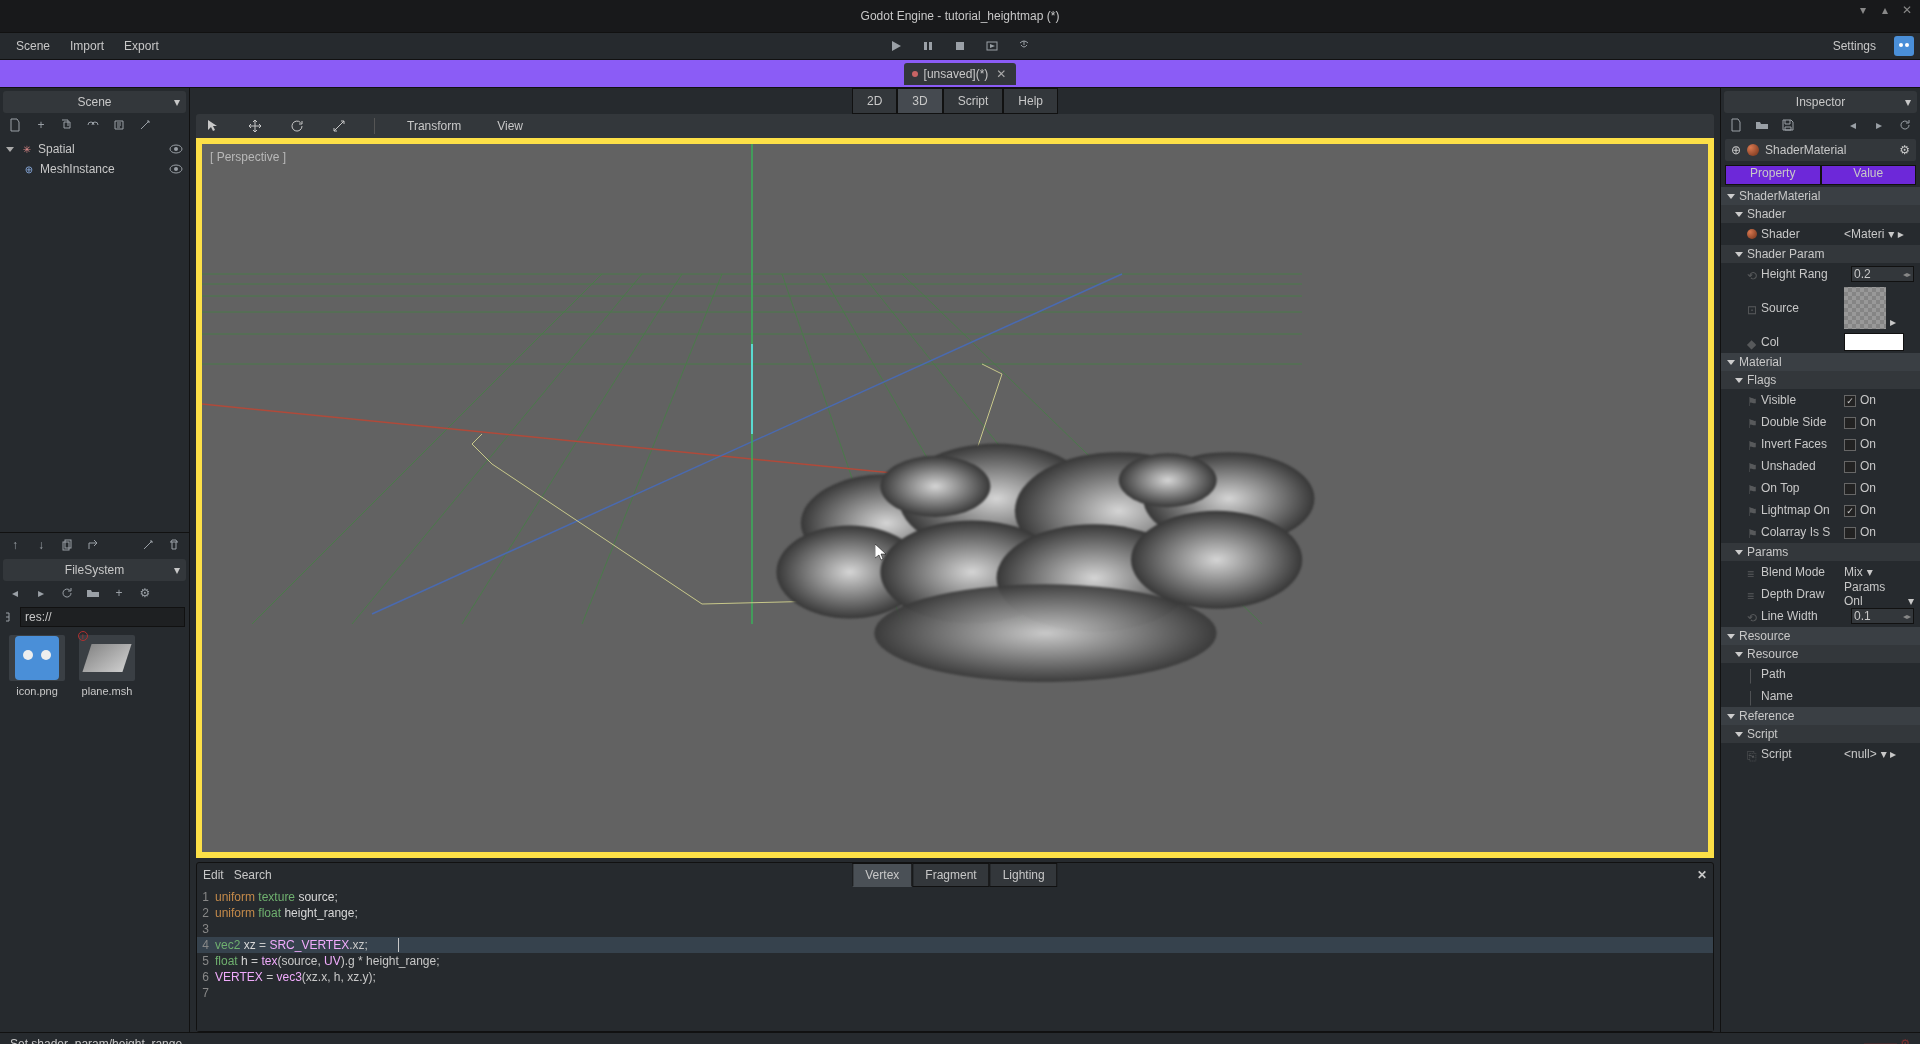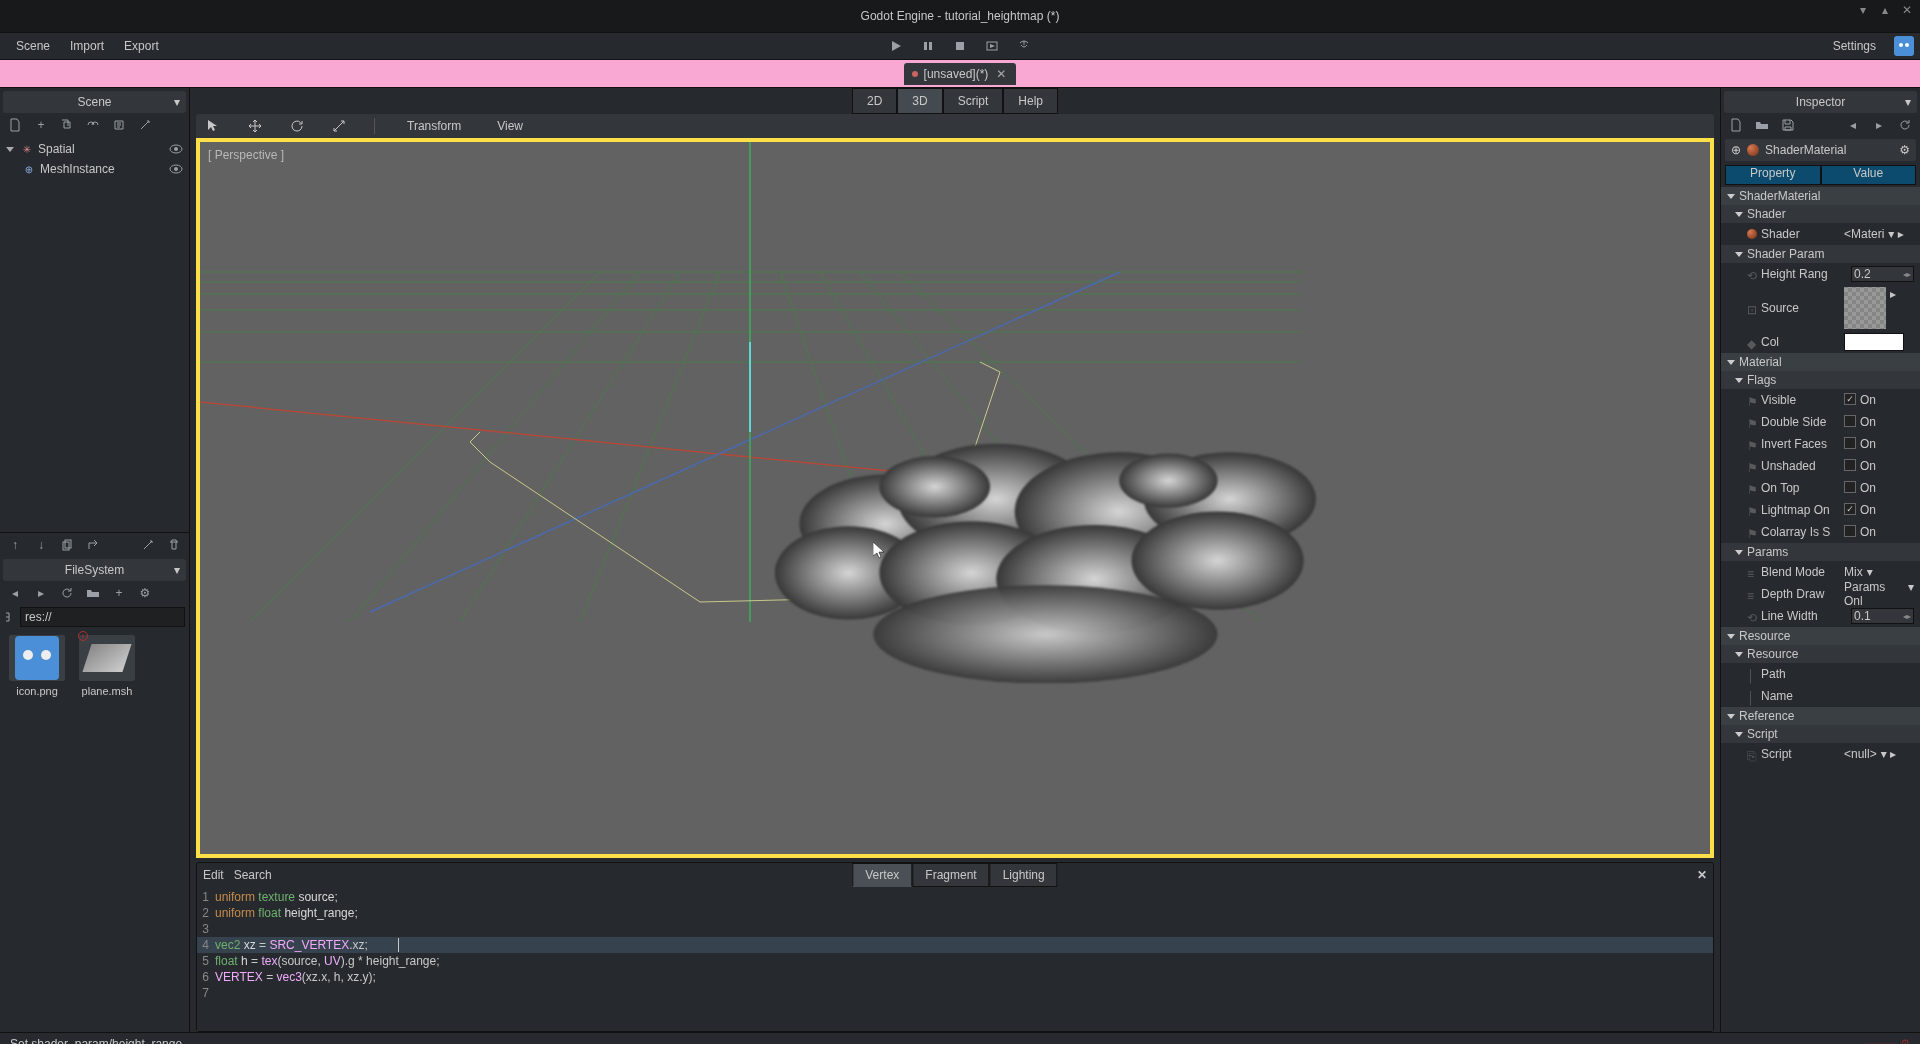--- a/index.html
+++ b/index.html
@@ -13,21 +13,21 @@
 
 .menubar { height:28px; background:#262a2e; display:flex; align-items:center; padding:0 6px; position:relative; border-top:1px solid #111; border-bottom:1px solid #111; }
 .menuitem { padding:4px 10px; cursor:pointer; }
 .play-controls { position:absolute; left:50%; transform:translateX(-50%); display:flex; gap:6px; }
 .play-controls .toolbtn { width:26px; height:22px; }
 .settings-area { position:absolute; right:6px; display:flex; align-items:center; gap:8px; }
 .settings-btn { padding:4px 10px; }
 .godot-logo { width:20px; height:20px; border-radius:3px; background:#4a8fd8; display:flex; align-items:center; justify-content:center; }
 
 
-.scene-tabs { height:28px; background:#f9a8d4; display:flex; align-items:center; justify-content:center; border-bottom:1px solid #111; }
+.scene-tabs { height:28px; background:#8b5cf6; display:flex; align-items:center; justify-content:center; border-bottom:1px solid #111; }
 .scene-tab { background:#33373b; padding:4px 8px; border-radius:3px 3px 0 0; display:flex; align-items:center; gap:6px; }
 .scene-tab .dot { width:6px;height:6px;border-radius:50%;background:#c86464; }
 .scene-tab .close { color:#aaa; cursor:pointer; padding:0 2px;}
 
 
 .workspace { display:flex; height:calc(1044px - 22px - 28px - 28px - 22px); }
 .statusbar { height:22px; background:#262a2e; display:flex; align-items:center; padding:0 10px; border-top:1px solid #111; justify-content:space-between;}
 .statusbar-right { color:#803030; font-size:11px;}
 
 .left-col { width:190px; background:#262a2e; display:flex; flex-direction:column; border-right:1px solid #111;}
@@ -69,21 +69,21 @@
 .plane-thumb{width:40px;height:28px;background:linear-gradient(135deg,#888,#ccc);transform:skewX(-18deg);}
 .fs-badge { position:absolute; width:10px;height:10px;border:1px solid #b03030;border-radius:50%; color:#b03030; font-size:8px; display:flex;align-items:center;justify-content:center;}
 
 
 .mode-tabs { height:26px; display:flex; align-items:center; justify-content:center; gap:0;}
 .mode-tab { padding:5px 14px; background:#33373b; border:1px solid #111; cursor:pointer;}
 .mode-tab.active { background:#454a50; }
 .vp-toolbar { height:24px; background:#33373b; display:flex; align-items:center; gap:20px; padding:0 6px; border-radius:3px 3px 0 0;}
 .vp-toolbar .sep { width:1px; height:16px; background:#555; margin:0 4px;}
 .vp-toolbar .txtbtn { padding:2px 8px; cursor:pointer;}
-.viewport { flex:1; background:#626262; position:relative; border:4px solid #fde047; overflow:hidden; min-height:300px;}
+.viewport { flex:1; background:#626262; position:relative; border:6px solid #fde047; overflow:hidden; min-height:300px;}
 .persp { position:absolute; top:6px; left:8px; color:#b8b8b8; font-size:12px;}
 .cursor-arrow { position:absolute; width:12px; height:18px; }
 .grid-layer { position:absolute; inset:0; }
 .terrain { position:absolute; left:32%; top:38%; width:48%; height:38%; filter:blur(1px);}
 
 
 .shader-panel { height:170px; background:#262a2e; border:1px solid #111; border-radius:3px; margin-top:4px; display:flex; flex-direction:column;}
 .shader-bar { height:24px; display:flex; align-items:center; padding:0 6px; gap:10px; position:relative;}
 .shader-tabs { position:absolute; left:50%; transform:translateX(-50%); display:flex;}
 .sh-tab { padding:4px 12px; background:#33373b; border:1px solid #111; cursor:pointer;}
@@ -95,28 +95,28 @@
 .ln { width:18px; text-align:right; color:#888; padding-right:6px; user-select:none;}
 .cd { white-space:pre; }
 .kw{color:#c48a4a;} .ty{color:#6fb06f;} .id{color:#d8d8d8;} .co{color:#f0abfc;}
 .shader-status { height:20px; text-align:right; padding-right:10px; display:flex; align-items:center; justify-content:flex-end;}
 
 
 .insp-top { height:24px; display:flex; align-items:center; padding:0 4px; gap:4px;}
 .insp-obj { height:22px; background:#33373b; margin:2px 4px; display:flex; align-items:center; gap:6px; padding:0 6px; border-radius:2px;}
 .shader-ball { width:12px;height:12px;border-radius:50%;background:radial-gradient(circle at 30% 30%,#d87850,#703018);}
 .insp-cols { height:20px; display:flex; margin:2px 4px;}
-.insp-cols div { flex:1; text-align:center; background:#0c4a6e; border:1px solid #111;}
+.insp-cols div { flex:1; text-align:center; background:#6d28d9; border:1px solid #111;}
 .insp-body { flex:1; overflow:auto;}
 .section { background:#3a3f44; padding:2px 6px; display:flex; align-items:center; gap:4px; cursor:pointer;}
 .section.sub { padding-left:14px; background:#33373b;}
 .tri-down { width:0;height:0;border-left:4px solid transparent;border-right:4px solid transparent;border-top:5px solid #ccc;}
 .prop { display:flex; align-items:center; padding:2px 6px 2px 26px; height:22px; gap:4px;}
 .prop .nm { flex:1; overflow:hidden; text-overflow:ellipsis; white-space:nowrap;}
-.prop .val { width:70px; text-align:left; display:flex; align-items:flex-start; gap:4px;}
+.prop .val { width:70px; text-align:left; display:flex; align-items:flex-end; gap:4px;}
 .chk { width:12px;height:12px;border:1px solid #666;background:#222;display:inline-flex;align-items:center;justify-content:center;}
 .chk.on::after{content:"✓";font-size:9px;color:#c8c8c8;}
 .revert-ico { width:10px;height:10px; opacity:.5; color:#888;}
 .spin { display:flex; align-items:center; background:#33373b; border:1px solid #111; padding:0 2px; width:68px; justify-content:space-between;margin-left:7px;}
 .spin .arr{font-size:8px;color:#888;}
 .swatch { width:60px;height:18px;background:#fff;border:1px solid #111;}
 .tex-sw { width:42px;height:42px;background:repeating-conic-gradient(#888 0 25%,#aaa 0 50%) 0/8px 8px; filter:contrast(.6);}
 .prop.tall{height:46px;}
 .gear-abs { position:absolute; right:6px; }
 

